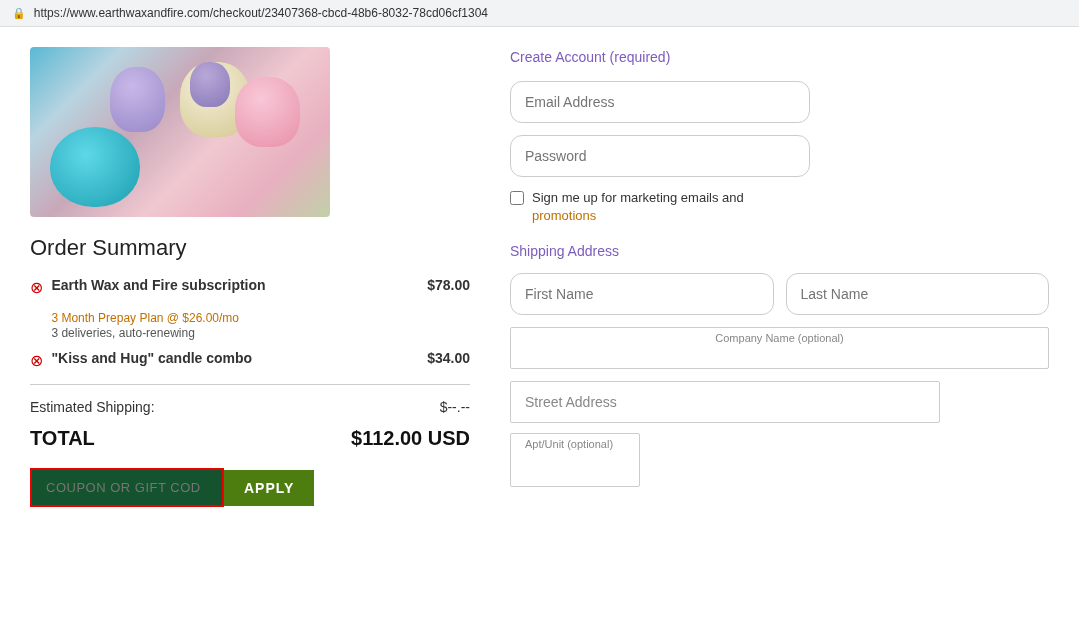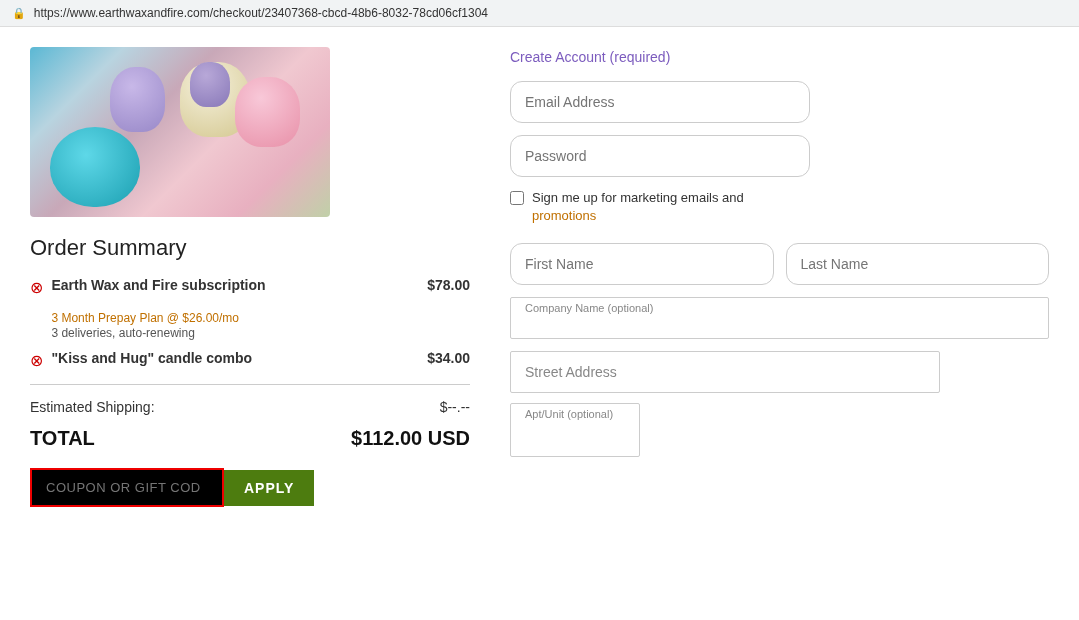--- a/index.html
+++ b/index.html
@@ -186,21 +186,21 @@
       border: 2px solid #e00;
       padding: 0;
     }
     .coupon-input {
       border: none;
       outline: none;
       padding: 10px 14px;
       font-size: 13px;
       color: #999;
       width: 190px;
-      background: #000000;
+      background: #14532d;
       letter-spacing: 0.5px;
     }
     .apply-btn {
       background: #4d7c0f;
       color: #fff;
       border: none;
       padding: 10px 20px;
       font-size: 14px;
       font-weight: bold;
       cursor: pointer;
@@ -270,20 +270,21 @@
       border-radius: 2px;
       margin-bottom: 12px;
       padding: 4px 14px 6px;
       max-width: 620px;
     }
     .company-label {
       font-size: 11px;
       color: #888;
       display: block;
       margin-bottom: 2px;
+      text-align: center;
     }
     .company-input {
       border: none;
       outline: none;
       width: 100%;
       font-size: 13px;
       color: #333;
     }
     .street-wrapper {
       border: 1px solid #ccc;
@@ -392,20 +393,21 @@
 
     <input class="form-input" type="password" placeholder="Password" style="">
 
     <div class="marketing-row">
       <input type="checkbox" class="marketing-checkbox" style="">
       <span class="marketing-text">
         Sign me up for marketing emails and <span>promotions</span>
       </span>
     </div>
 
+    <div class="shipping-address-label">Shipping Address</div>
 
     <div class="name-row">
       <input class="form-input" type="text" placeholder="First Name" style="">
       <input class="form-input" type="text" placeholder="Last Name" style="">
     </div>
 
     <div class="company-wrapper">
       <span class="company-label">Company Name (optional)</span>
       <input class="company-input" type="text" style="">
     </div>

